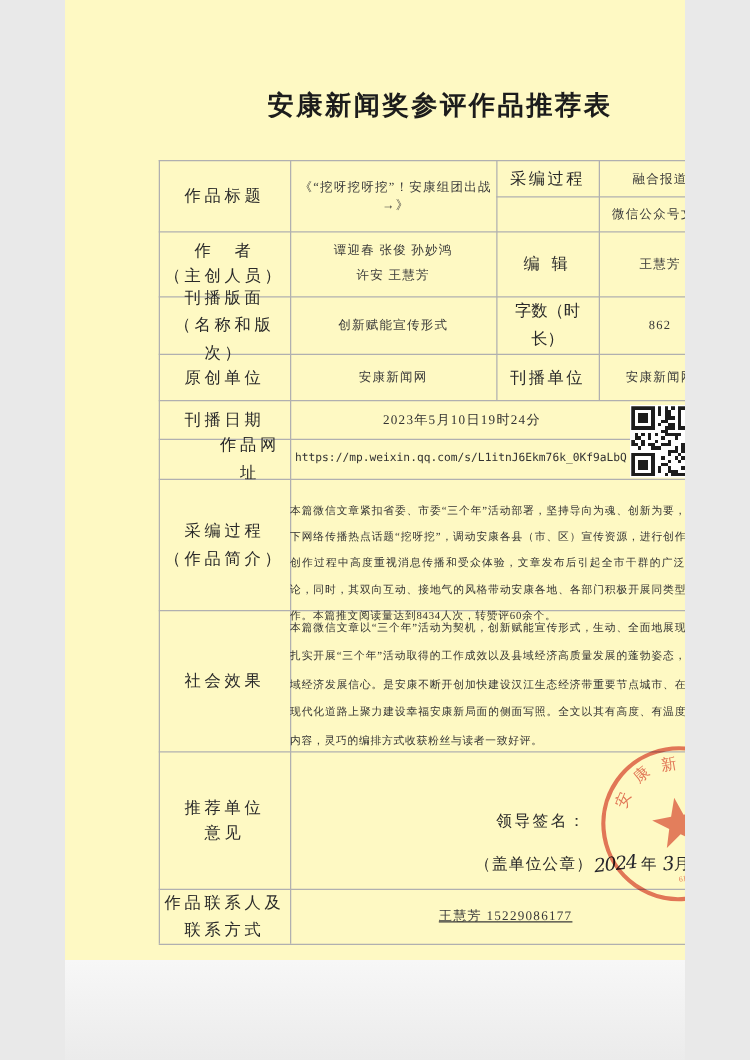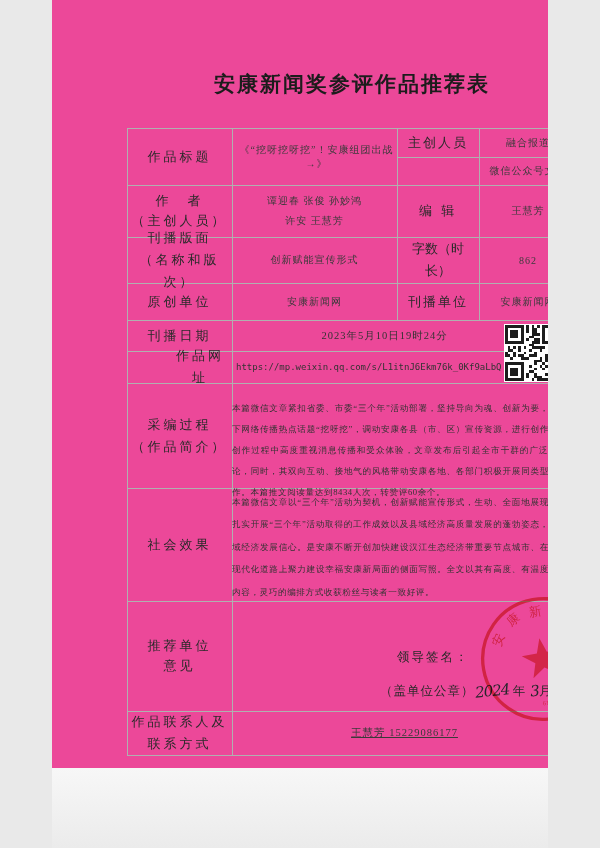--- a/index.html
+++ b/index.html
@@ -1,17 +1,17 @@
 <!DOCTYPE html>
 <html><head>
 <meta charset="utf-8">
 <style>
   html,body{margin:0;padding:0;}
   body{background:#e9e9e9;font-family:"Liberation Serif","DejaVu Serif",serif;}
-  .page{position:relative;width:496px;height:848px;background:#ec4899;margin:0 auto;overflow:hidden;color:#2e2e2e;}
+  .page{position:relative;width:496px;height:848px;background:#fef9c3;margin:0 auto;overflow:hidden;color:#2e2e2e;}
   .bottom-shade{position:absolute;left:0;top:768px;width:600px;height:80px;background:linear-gradient(#f7f7f7,#ebebeb);}
   .doc-title{position:absolute;left:0;top:70px;width:600px;text-align:center;font-size:21px;font-weight:bold;letter-spacing:2px;color:#1c1c1c;}
   .grid{position:absolute;left:0;top:0;}
   .cell{position:absolute;display:flex;align-items:center;justify-content:center;box-sizing:border-box;}
   .lbl{font-size:13px;letter-spacing:3px;color:#2a2a2a;text-align:center;line-height:22px;padding:0 3px;}
   .val{font-size:10px;color:#3a3a3a;letter-spacing:1px;text-align:center;}
   .val-left{justify-content:flex-start;text-align:center;padding-left:4px;}
   .two-line{flex-direction:column;line-height:20px;}
   .longtext{align-items:flex-start;justify-content:flex-start;}
   .longtext .para{font-size:8.6px;line-height:21px;color:#333;text-align:justify;letter-spacing:.6px;width:364px;margin:0;padding-top:3px;}
@@ -76,32 +76,32 @@
   <div class="cell lbl" style="left:75px;top:711px;width:105px;height:44px;">作品联系人及联系方式</div>
 
   <div class="cell val val-left" style="left:180px;top:128px;width:165px;height:57px;">《“挖呀挖呀挖”！安康组团出战→》</div>
   <div class="cell val two-line" style="left:180px;top:185px;width:165px;height:52px;">
     <span>谭迎春 张俊 孙妙鸿</span>
     <span>许安 王慧芳</span>
   </div>
   <div class="cell val" style="left:180px;top:237px;width:165px;height:46px;">创新赋能宣传形式</div>
   <div class="cell val" style="left:180px;top:283px;width:165px;height:37px;">安康新闻网</div>
 
-  <div class="cell lbl" style="left:345px;top:128px;width:82px;height:29px;letter-spacing:2px;">主创人员</div>
+  <div class="cell lbl" style="left:345px;top:128px;width:82px;height:29px;letter-spacing:2px;">采编过程</div>
   <div class="cell lbl" style="left:345px;top:185px;width:82px;height:52px;">编 辑</div>
   <div class="cell lbl" style="left:345px;top:237px;width:82px;height:46px;letter-spacing:0;">字数（时长）</div>
   <div class="cell lbl" style="left:345px;top:283px;width:82px;height:37px;letter-spacing:2px;">刊播单位</div>
 
   <div class="cell val" style="left:427px;top:128px;width:98px;height:29px;">融合报道</div>
   <div class="cell val" style="left:427px;top:157px;width:98px;height:28px;">微信公众号文章</div>
   <div class="cell val" style="left:427px;top:185px;width:98px;height:52px;">王慧芳</div>
   <div class="cell val" style="left:427px;top:237px;width:98px;height:46px;">862</div>
   <div class="cell val" style="left:427px;top:283px;width:98px;height:37px;">安康新闻网</div>
 
-  <div class="cell date-val" style="left:180px;top:320px;width:345px;height:31px;padding-right:70px;margin-left:15px;">2023年5月10日19时24分</div>
+  <div class="cell date-val" style="left:180px;top:320px;width:345px;height:31px;padding-right:70px;">2023年5月10日19时24分</div>
   <div class="cell val val-left url" style="left:180px;top:351px;width:345px;height:32px;">https://mp.weixin.qq.com/s/L1itnJ6Ekm76k_0Kf9aLbQ</div>
 
   <div class="cell longtext" style="left:180px;top:383px;width:345px;height:105px;margin-top:12px;">
     <p class="para">本篇微信文章紧扣省委、市委“三个年”活动部署，坚持导向为魂、创新为要，结合时下网络传播热点话题“挖呀挖”，调动安康各县（市、区）宣传资源，进行创作采编。创作过程中高度重视消息传播和受众体验，文章发布后引起全市干群的广泛传播讨论，同时，其双向互动、接地气的风格带动安康各地、各部门积极开展同类型主题创作。本篇推文阅读量达到8434人次，转赞评60余个。</p>
   </div>
   <div class="cell longtext" style="left:180px;top:488px;width:345px;height:113px;">
     <p class="para para2">本篇微信文章以“三个年”活动为契机，创新赋能宣传形式，生动、全面地展现了安康扎实开展“三个年”活动取得的工作成效以及县域经济高质量发展的蓬勃姿态，提振县域经济发展信心。是安康不断开创加快建设汉江生态经济带重要节点城市、在中国式现代化道路上聚力建设幸福安康新局面的侧面写照。全文以其有高度、有温度的创作内容，灵巧的编排方式收获粉丝与读者一致好评。</p>
   </div>
 
   <div class="rec-content">

